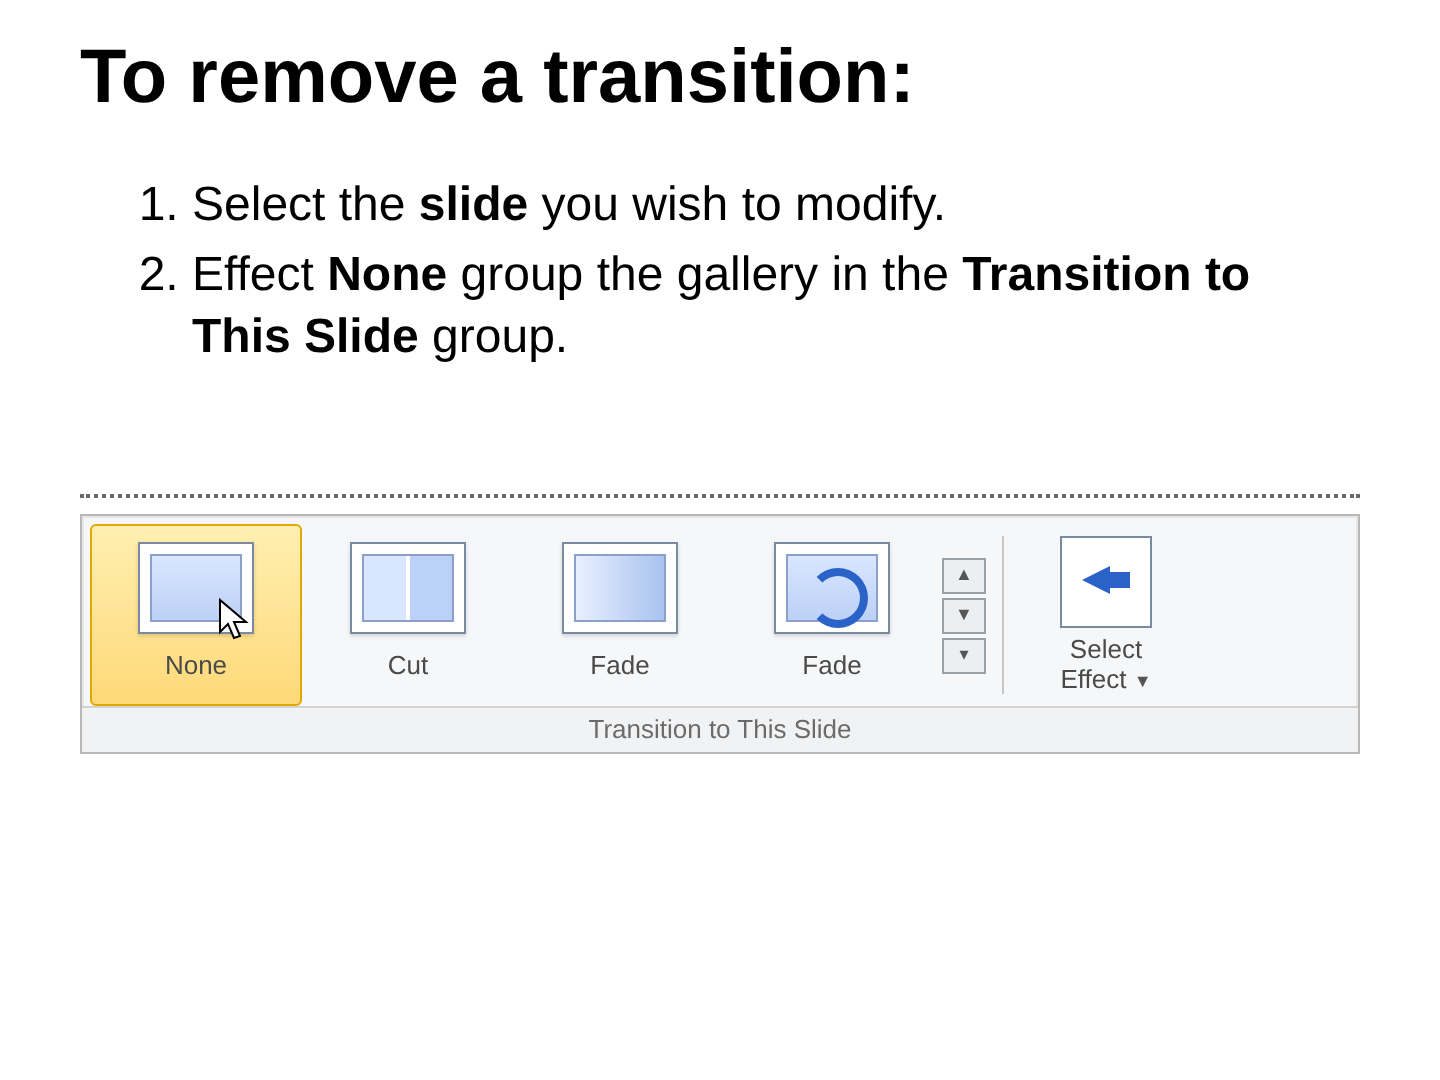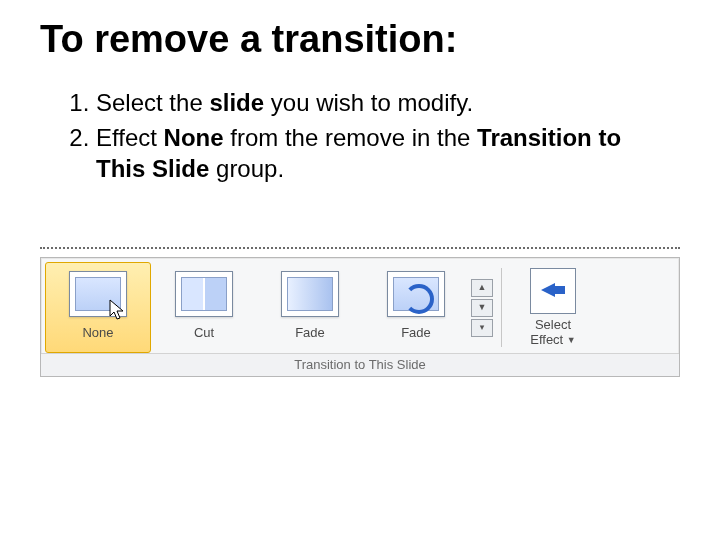--- a/index.html
+++ b/index.html
@@ -198,21 +198,21 @@
 <body>
 
 <div class="slide">
   <h1>To remove a transition:</h1>
 
   <ol>
     <li>
       <span>Select the </span><span class="b">slide</span><span> you wish to modify.</span>
     </li>
     <li>
-      <span>Effect </span><span class="b">None</span><span> from the remove in the </span><span class="b">Transition to This Slide</span><span> group.</span>
+      <span>Effect </span><span class="b">None</span><span> group the gallery in the </span><span class="b">Transition to This Slide</span><span> group.</span>
     </li>
   </ol>
 
   <div class="ribbon-wrap">
     <div class="ribbon">
       <div class="gallery">
 
         <div class="item selected">
           <div class="thumb">
             <div class="thumb-inner"></div>

